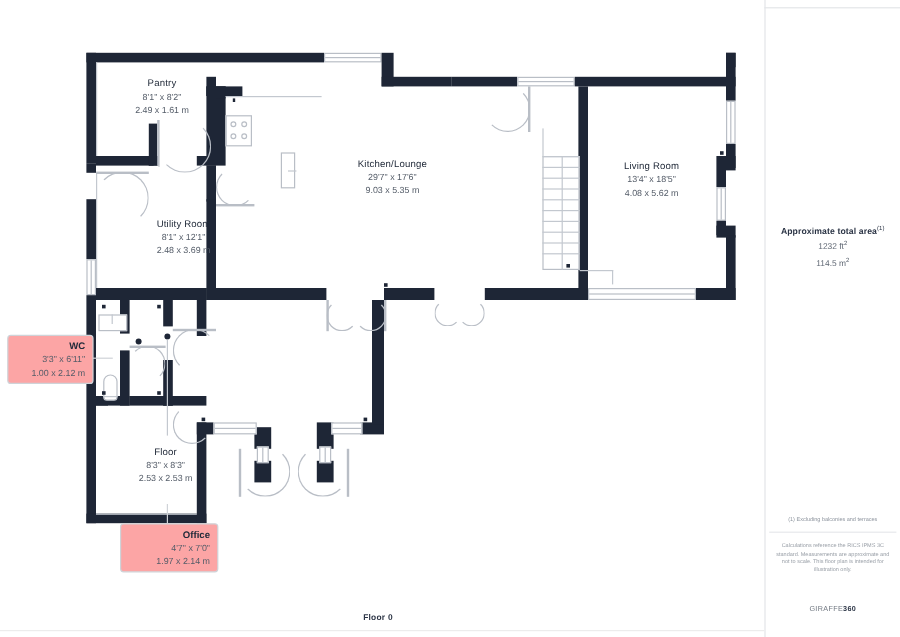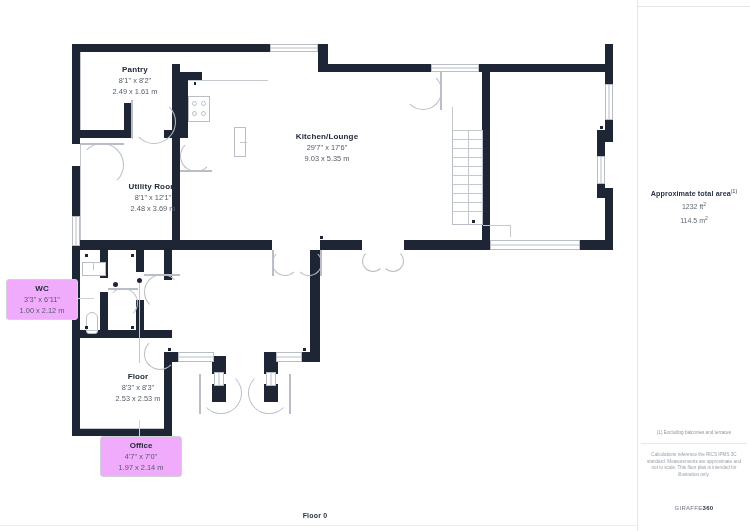--- a/index.html
+++ b/index.html
@@ -103,21 +103,21 @@
   }
 
   
   .room {
     position: absolute;
     text-align: center;
     white-space: nowrap;
   }
   .room .rname {
     font-size: 8px;
-    font-weight: bold;
+    font-weight: normal;
     color: #222b3a;
     letter-spacing: .15px;
     line-height: 11px;
     text-align: center;
   }
   .room .rimp {
     font-size: 7.4px;
     color: #545c68;
     line-height: 11px;
   }
@@ -125,22 +125,22 @@
     font-size: 7.4px;
     color: #545c68;
     line-height: 11px;
   }
 
   
   .callout {
     position: absolute;
     border: 1px solid #cfd3d8;
     border-radius: 3px;
-    background: #f0abfc;
-    text-align: center;
+    background: #fca5a5;
+    text-align: right;
     padding: 3px 6px;
     white-space: nowrap;
     z-index: 6;
   }
   .callout .rname {
     font-size: 8px; font-weight: bold;
     color: #222b3a; line-height: 11px;
   }
   .callout .rimp, .callout .rmet {
     font-size: 7.4px; color: #545c68; line-height: 11px;
@@ -397,20 +397,25 @@
     <div class="rimp">8'1" x 12'1"</div>
     <div class="rmet">2.48 x 3.69 m</div>
   </div>
 
   <div class="room" style="left:262px; top:131px; width:130px;">
     <div class="rname">Kitchen/Lounge</div>
     <div class="rimp">29'7" x 17'6"</div>
     <div class="rmet">9.03 x 5.35 m</div>
   </div>
 
+  <div class="room" style="left:483px; top:133px; width:120px;">
+    <div class="rname">Living Room</div>
+    <div class="rimp">13'4" x 18'5"</div>
+    <div class="rmet">4.08 x 5.62 m</div>
+  </div>
 
 
   <div class="room" style="left:78px; top:371px; width:120px;">
     <div class="rname">Floor</div>
     <div class="rimp">8'3" x 8'3"</div>
     <div class="rmet">2.53 x 2.53 m</div>
   </div>
 
   <div class="leader" style="left:70px; top:298px; width:24px; height:1px;"></div>
   <div class="callout" style="left:6px; top:279px; width:72px;">

